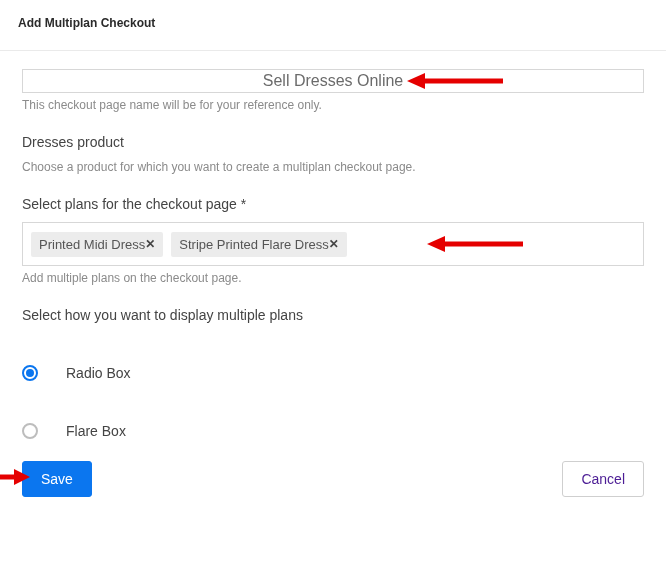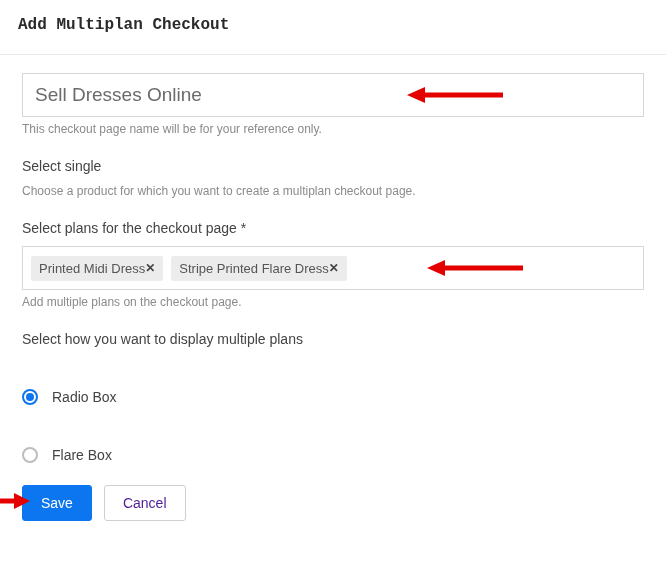--- a/index.html
+++ b/index.html
@@ -7,50 +7,50 @@
       font-family: -apple-system, BlinkMacSystemFont, "Segoe UI", Helvetica, Arial, sans-serif;
       background: #fff;
       width: 666px;
       color: #333;
     }
     .header {
       padding: 16px 18px 14px 18px;
       border-bottom: 1px solid #eaeaea;
     }
     .header h1 {
-      font-size: 16px;
+      font-size: 12px;
       font-weight: 600;
       color: #2a2a2a;
       margin-bottom: 6px;
-      font-family: Liberation Mono, monospace;
     }
     .header p {
       font-size: 14px;
       color: #8b8b8b;
     }
     .form {
       padding: 18px 22px 20px 22px;
     }
     .field-label {
       font-size: 14px;
       color: #444;
       margin-bottom: 10px;
       display: block;
     }
     .input-wrap {
       position: relative;
     }
     .text-input {
       width: 100%;
       border: 1px solid #d7d7d7;
-      padding: 10px 12px;
-      font-size: 19px;
+      padding: 2px 12px;
+      font-size: 16px;
       color: #6b6b6b;
       background: #fff;
       font-family: inherit;
+      text-align: center;
     }
     .helper {
       font-size: 12px;
       color: #8b8b8b;
       margin-top: 5px;
     }
     .section-gap { margin-top: 22px; }
     .arrow {
       position: absolute;
       top: 50%;
@@ -82,21 +82,21 @@
       font-weight: 700;
       color: #444;
       cursor: pointer;
       font-size: 12px;
     }
 
     .radio-group { margin-top: 12px; }
     .radio-row {
       display: flex;
       align-items: center;
-      gap: 14px;
+      gap: 28px;
       margin-bottom: 10px;
       margin-top: 42px;
     }
     .radio {
       width: 16px; height: 16px;
       border-radius: 50%;
       border: 2px solid #bdbdbd;
       position: relative;
       display: inline-block;
       cursor: pointer;
@@ -114,24 +114,25 @@
       border-radius: 50%;
       transform: translate(-50%, -50%);
     }
     .radio-label {
       font-size: 14px;
       color: #444;
     }
 
     .buttons {
       display: flex;
-      gap: 12px;
+      gap: 20px;
       margin-top: 22px;
       align-items: center;
       position: relative;
+      justify-content: space-between;
     }
     .btn {
       padding: 9px 18px;
       font-size: 14px;
       border-radius: 3px;
       cursor: pointer;
       font-family: inherit;
     }
     .btn-primary {
       background: #0b76ef;
@@ -165,21 +166,21 @@
     <span class="arrow" style="left:385px">
       <svg width="96" height="20" viewBox="0 0 96 20">
         <line x1="96" y1="10" x2="14" y2="10" stroke="#e50000" stroke-width="5"></line>
         <polygon points="0,10 18,2 18,18" fill="#e50000"></polygon>
       </svg>
     </span>
   </div>
   <div class="helper">This checkout page name will be for your reference only.</div>
 
   <div class="section-gap">
-    <label class="field-label">Select single</label>
+    <label class="field-label">Dresses product</label>
     <div class="helper">Choose a product for which you want to create a multiplan checkout page.</div>
   </div>
 
   <div class="section-gap">
     <label class="field-label">Select plans for the checkout page *</label>
     <div class="input-wrap">
       <div class="tags-box">
         <span class="tag">
           <span>Printed Midi Dress</span>
           <span class="x">✕</span>

